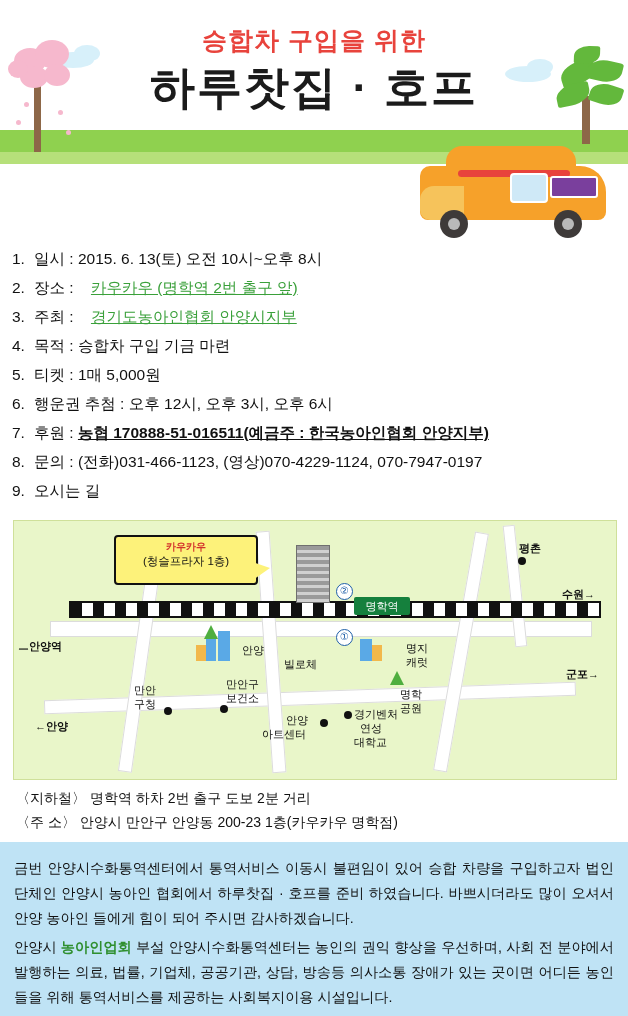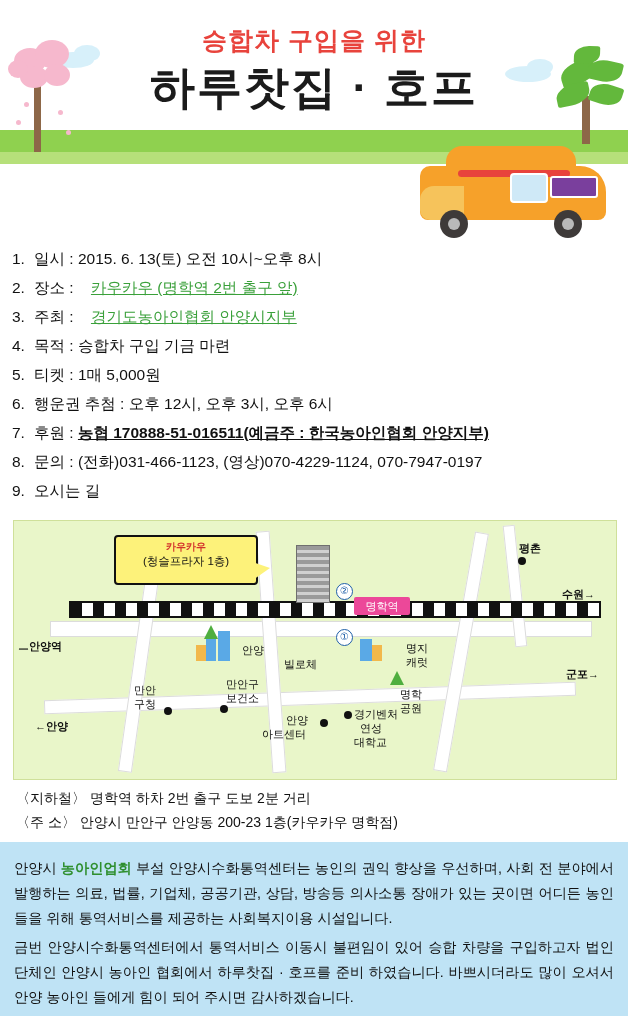--- a/index.html
+++ b/index.html
@@ -193,21 +193,21 @@
     border-top: 7px solid transparent;
     border-bottom: 14px solid transparent;
   }
   .building {
     position: absolute; left: 282px; top: 24px; width: 32px; height: 56px;
     background: #9a9a9a; border: 1px solid #6f6f6f;
     background-image: repeating-linear-gradient(0deg,#d0d0d0 0 3px,#9a9a9a 3px 7px);
   }
   .station-box {
     position: absolute; left: 340px; top: 76px; width: 56px; height: 18px;
-    background: #ec4899; color: #fff; font-size: 11px; text-align: center;
+    background: #15803d; color: #fff; font-size: 11px; text-align: center;
     line-height: 18px; border-radius: 2px;
   }
   .circle-no {
     position: absolute; width: 15px; height: 15px; border-radius: 50%;
     border: 1.5px solid #1f5fa8; color: #1f5fa8; font-size: 10px;
     text-align: center; line-height: 13px; background: #fff;
   }
   .dot { position: absolute; width: 8px; height: 8px; background: #111; border-radius: 50%; }
   .tree-ic { position: absolute; width: 0; height: 0;
     border-left: 7px solid transparent; border-right: 7px solid transparent;
@@ -384,15 +384,15 @@
   <div class="map-label" style="left:340px;top:214px;">대학교</div>
   <div class="map-label" style="left:272px;top:192px;">안양</div>
   <div class="map-label" style="left:248px;top:206px;">아트센터</div>
   <div class="map-label bold" style="left:10px;top:198px;margin-left:11px;">←안양</div>
 </div>
 
 <div class="addr addr1">〈지하철〉 명학역 하차 2번 출구 도보 2분 거리</div>
 <div class="addr addr2">〈주  소〉 안양시 만안구 안양동 200-23 1층(카우카우 명학점)</div>
 
 <div class="note">
+  <p>금번 안양시수화통역센터에서 통역서비스 이동시 불편임이 있어 승합 차량을 구입하고자 법인단체인 안양시 농아인 협회에서 하루찻집 · 호프를 준비 하였습니다. 바쁘시더라도 많이 오셔서 안양 농아인 들에게 힘이 되어 주시면 감사하겠습니다.</p>
   <p><span>안양시 </span><span class="hl">농아인업회</span><span> 부설 안양시수화통역센터는 농인의 권익 향상을 우선하며, 사회 전 분야에서 발행하는 의료, 법률, 기업체, 공공기관, 상담, 방송등 의사소통 장애가 있는 곳이면 어디든 농인들을 위해 통역서비스를 제공하는 사회복지이용 시설입니다.</span></p>
-  <p>금번 안양시수화통역센터에서 통역서비스 이동시 불편임이 있어 승합 차량을 구입하고자 법인단체인 안양시 농아인 협회에서 하루찻집 · 호프를 준비 하였습니다. 바쁘시더라도 많이 오셔서 안양 농아인 들에게 힘이 되어 주시면 감사하겠습니다.</p>
 </div>
 
 </body></html>

